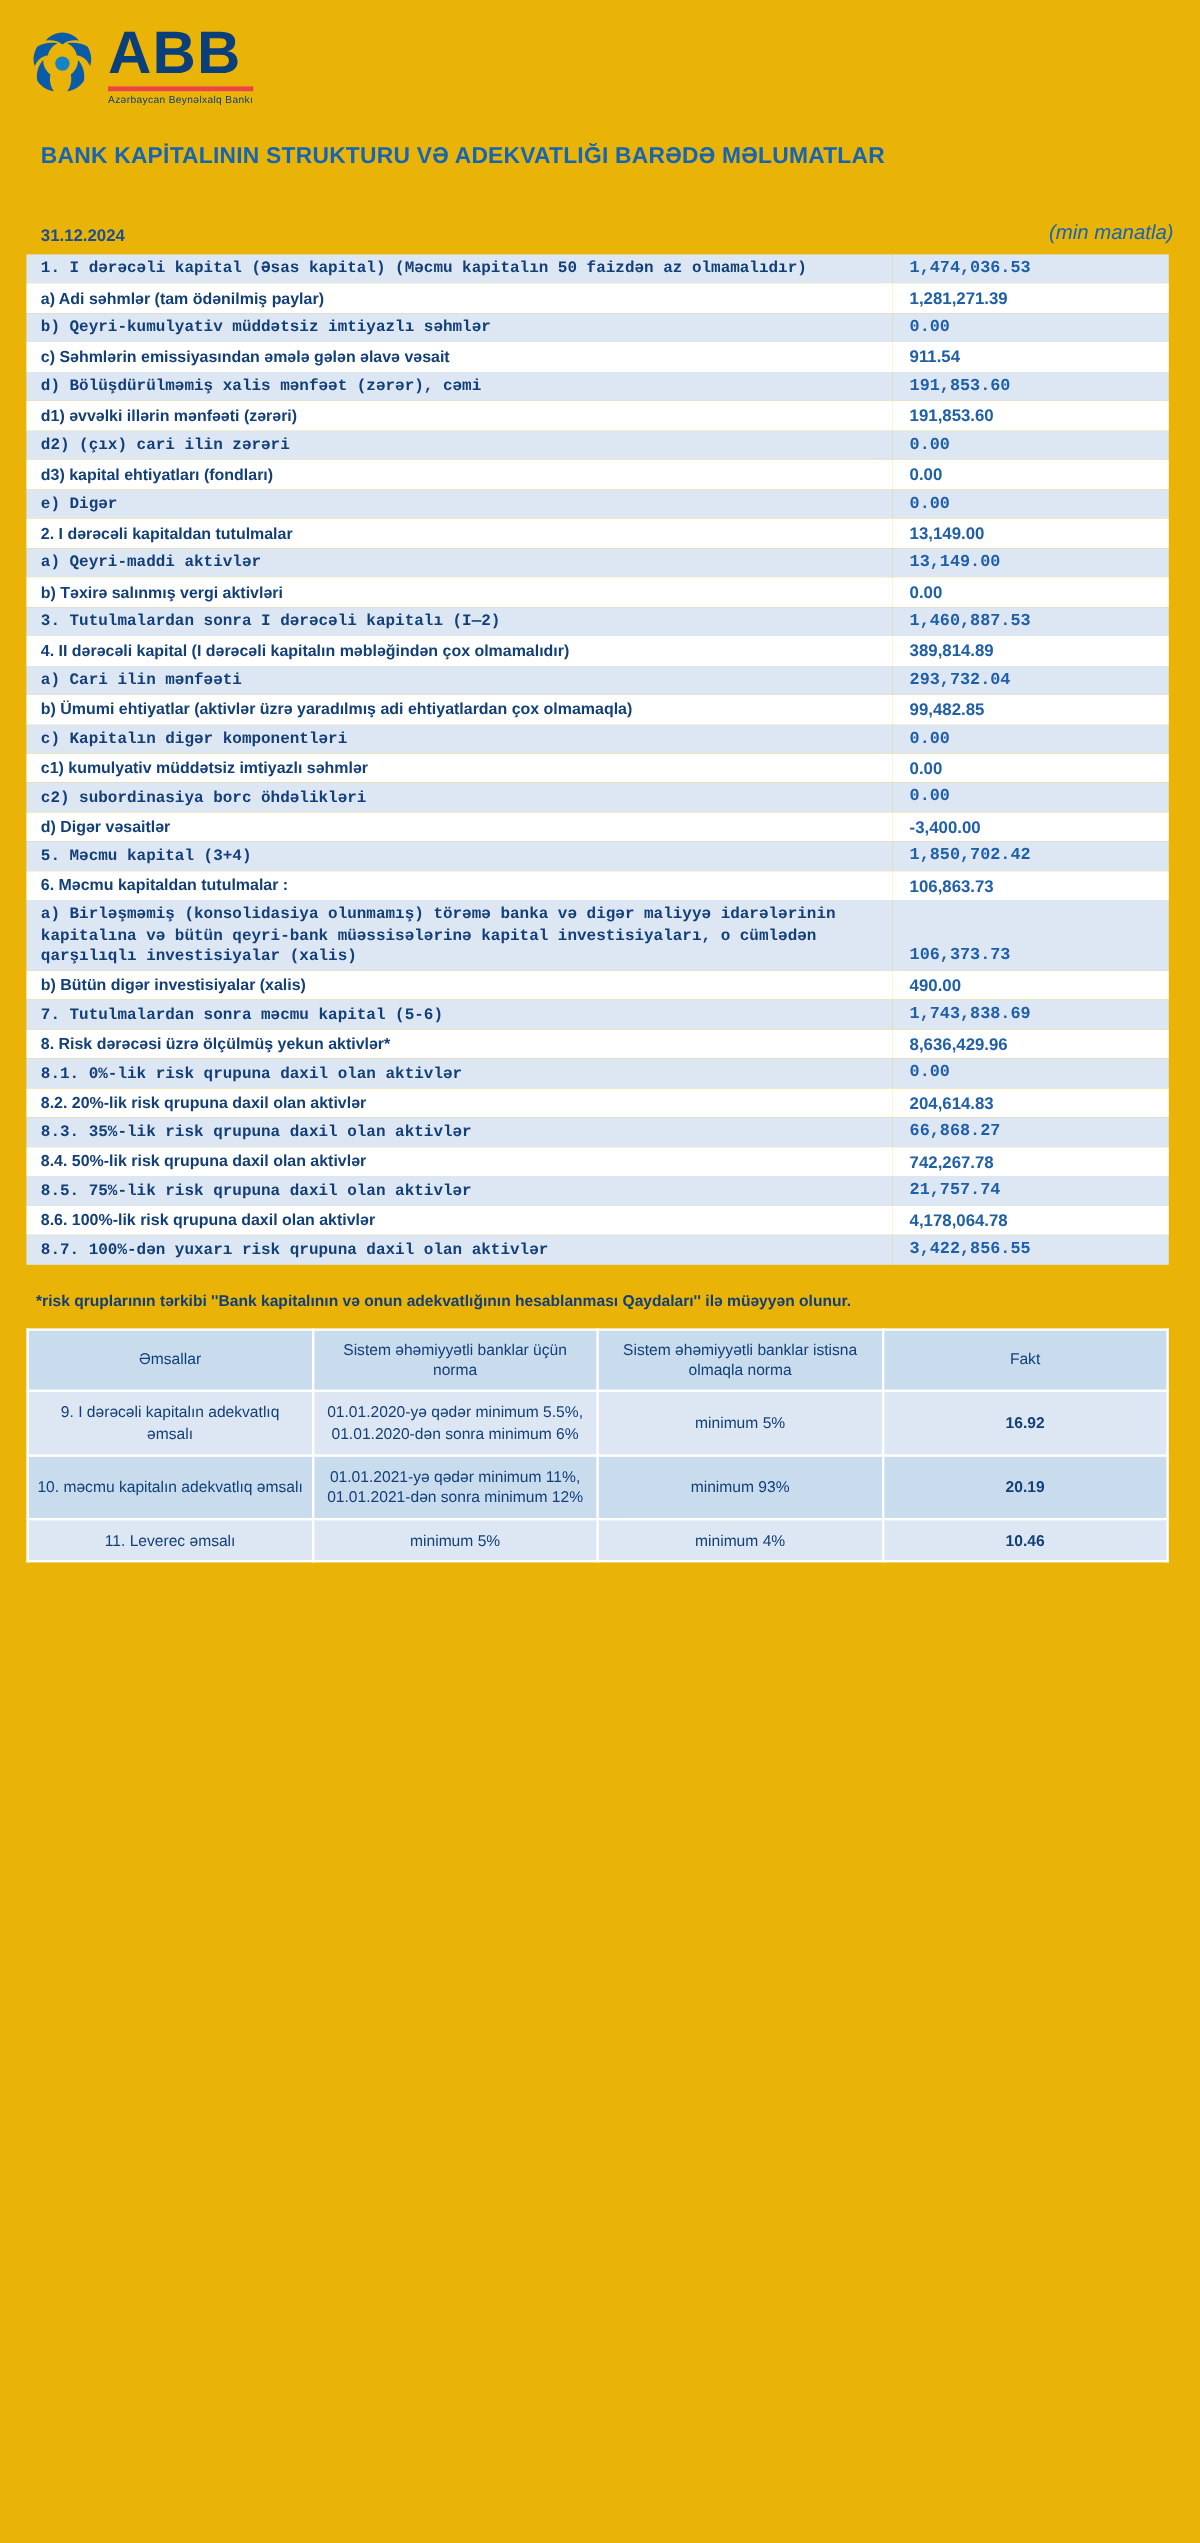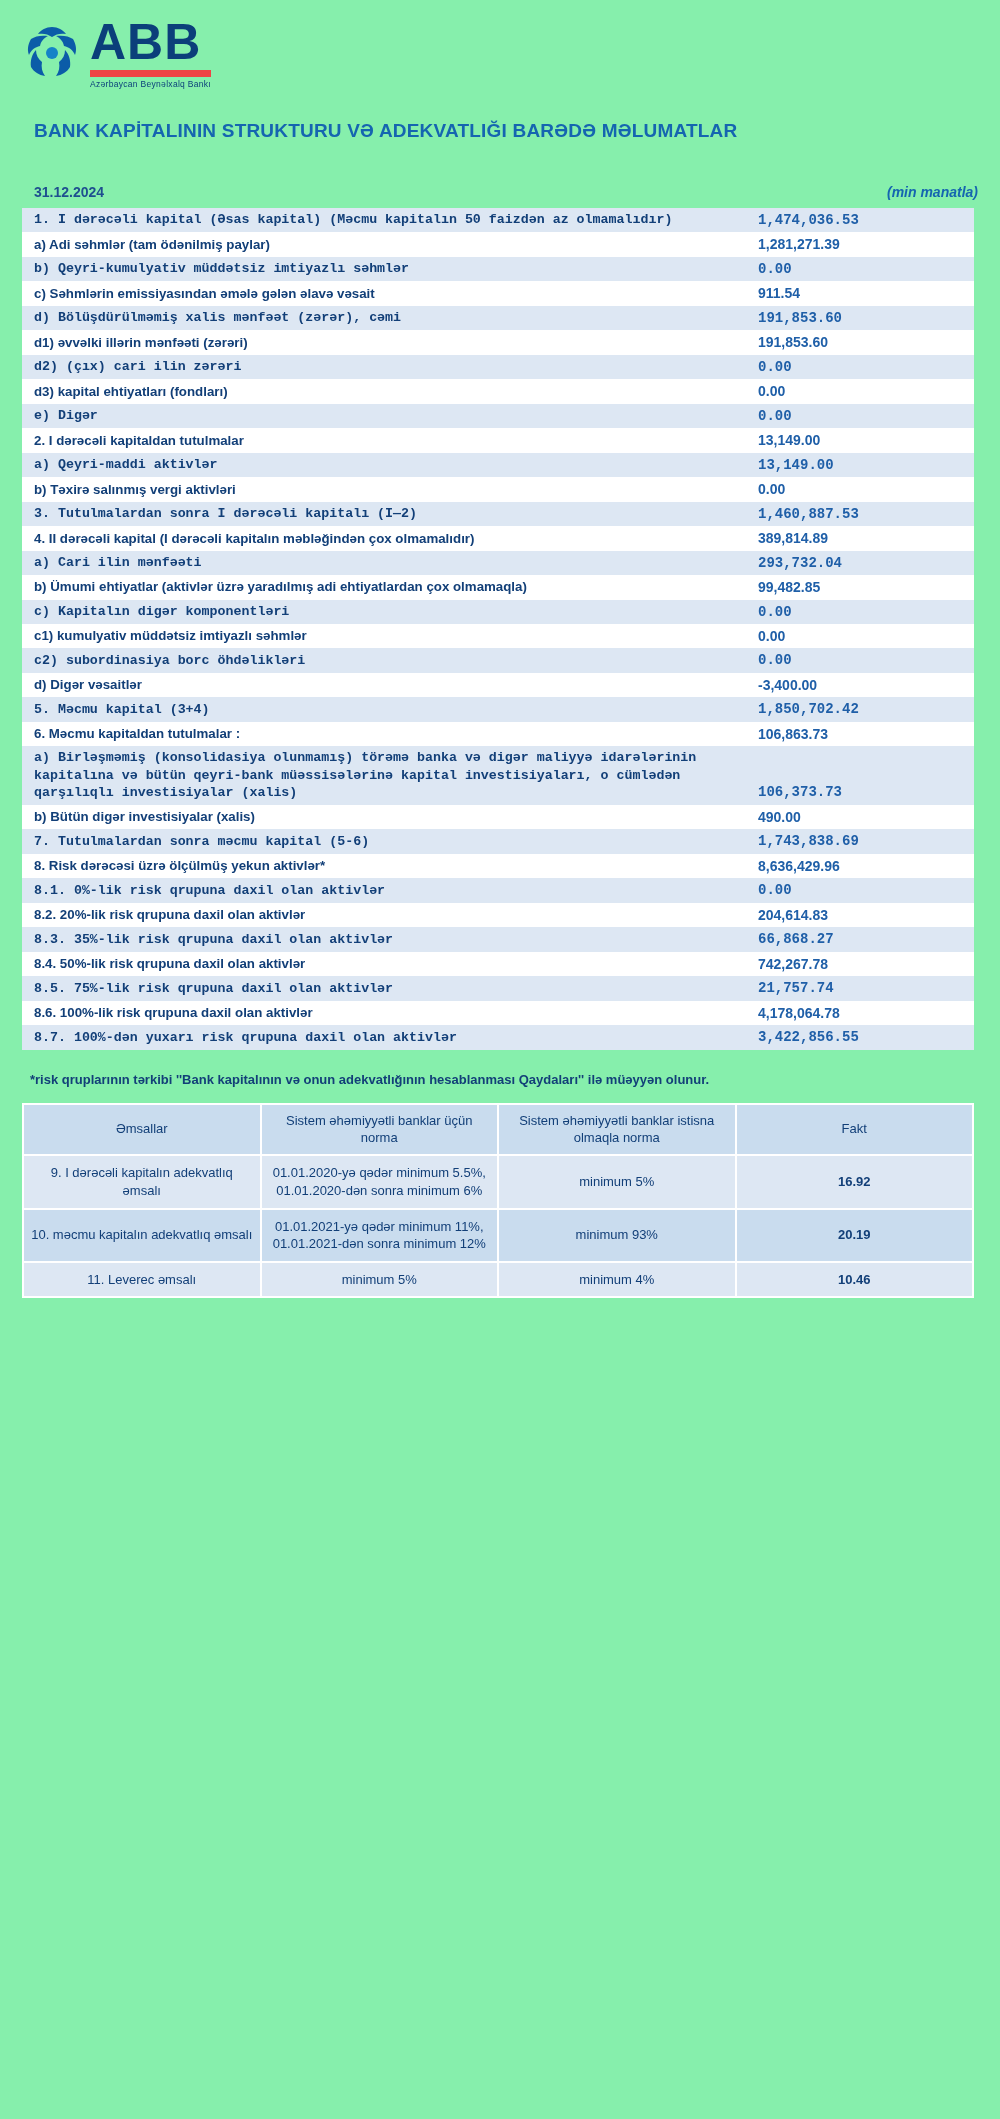--- a/index.html
+++ b/index.html
@@ -6,21 +6,21 @@
   html, body {
     margin: 0;
     padding: 0;
     background: #ffffff;
     font-family: "Liberation Sans", sans-serif;
   }
   .page {
     width: 1000px;
     min-height: 2119px;
     position: relative;
-    background: #86efac;
+    background: #eab308;
     padding: 0;
   }
   
   .logo-area {
     padding: 14px 0 0 22px;
     display: flex;
     align-items: center;
     gap: 8px;
     height: 92px;
   }
@@ -32,21 +32,21 @@
     color: #0b3f7a;
     letter-spacing: 1px;
     line-height: 1;
     font-family: "Liberation Sans", sans-serif;
   }
   .logo-sub {
     font-size: 8.5px;
     color: #0b3f7a;
     letter-spacing: .3px;
     margin-top: 3px;
-    border-top: 7px solid #ef4444;
+    border-top: 4px solid #ef4444;
     padding-top: 2px;
     text-align: right;
   }
   
   .doc-title {
     color: #1565b0;
     font-size: 19px;
     font-weight: bold;
     padding: 28px 0 0 34px;
     letter-spacing: .2px;
@@ -58,23 +58,23 @@
     align-items: flex-end;
     padding: 42px 22px 4px 34px;
   }
   .meta-date {
     color: #1e4f8f;
     font-size: 14px;
     font-weight: bold;
   }
   .meta-unit {
     color: #1565b0;
-    font-size: 14px;
+    font-size: 17px;
     font-style: italic;
-    font-weight: bold;
+    font-weight: normal;
   }
   
   table.main {
     width: 952px;
     margin: 4px 0 0 22px;
     border-collapse: collapse;
     table-layout: fixed;
   }
   table.main td {
     vertical-align: middle;

